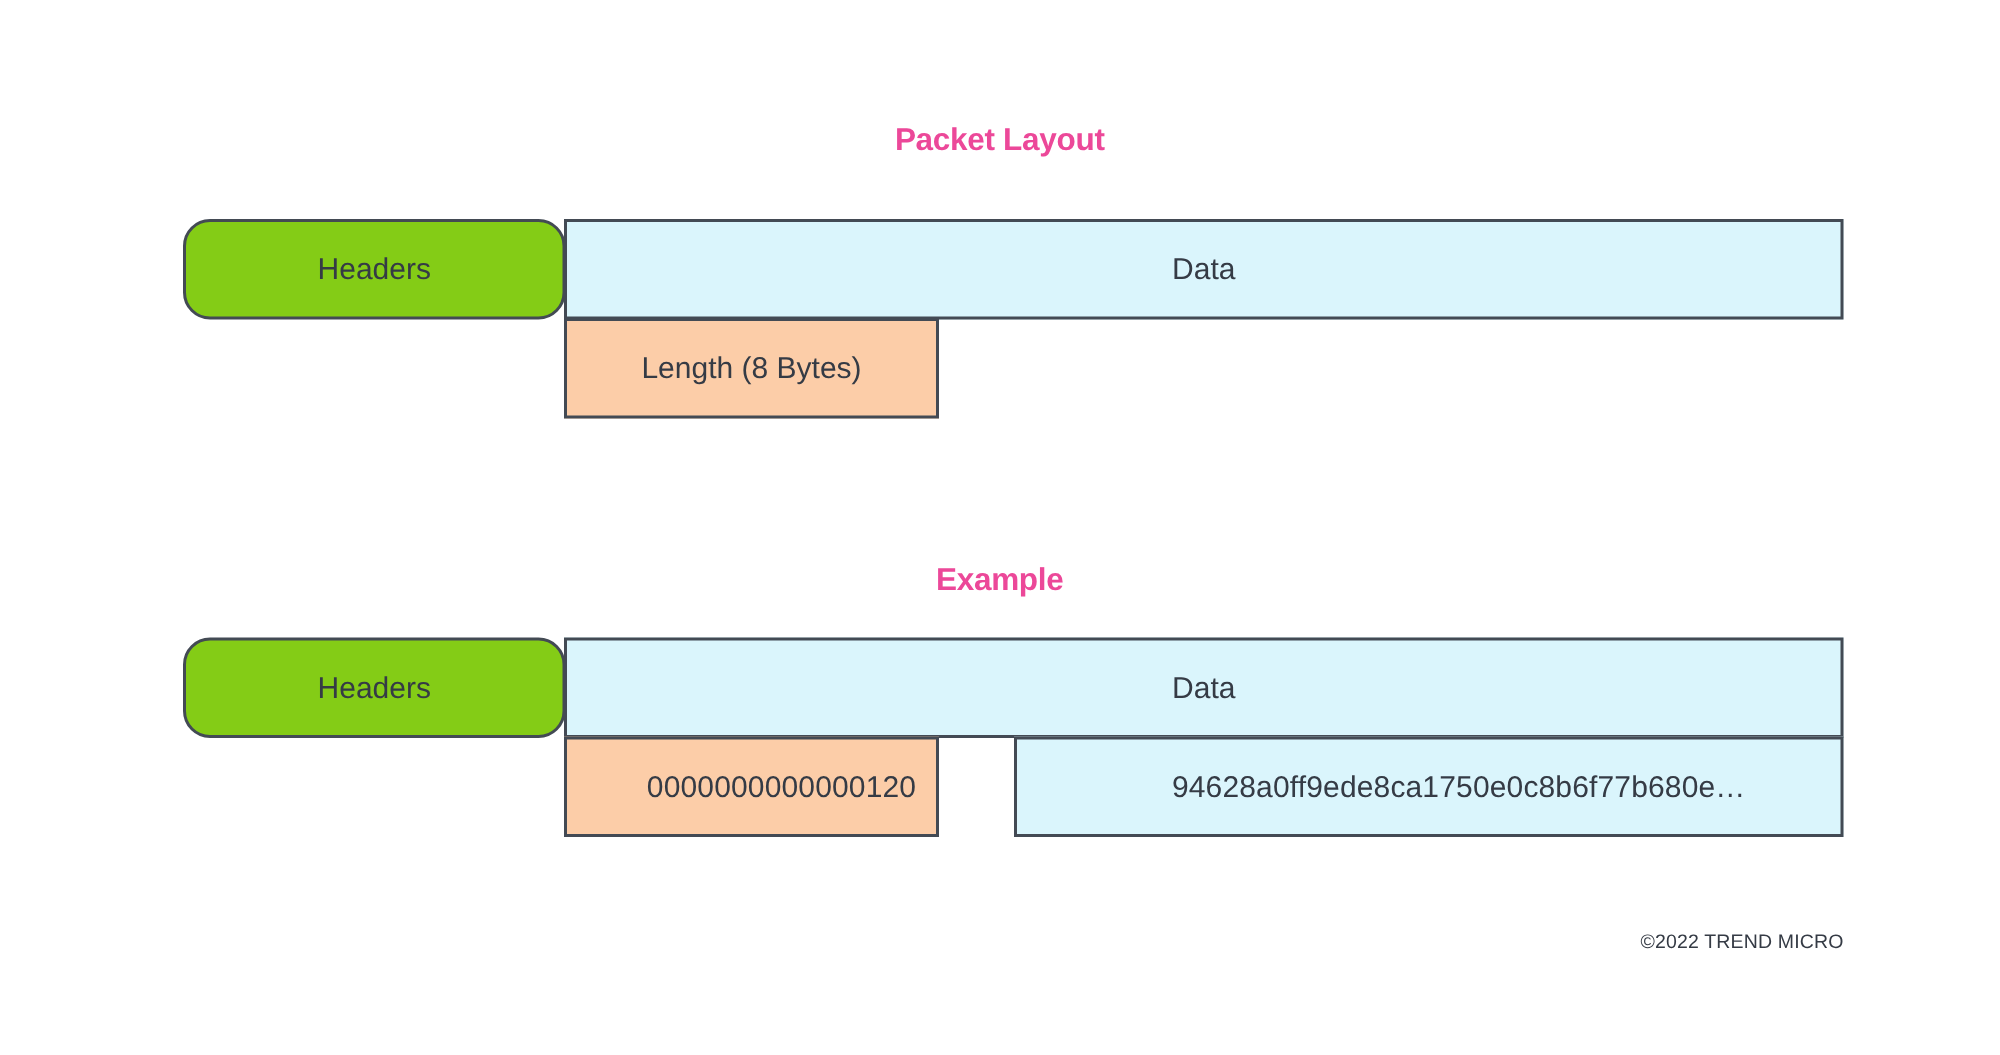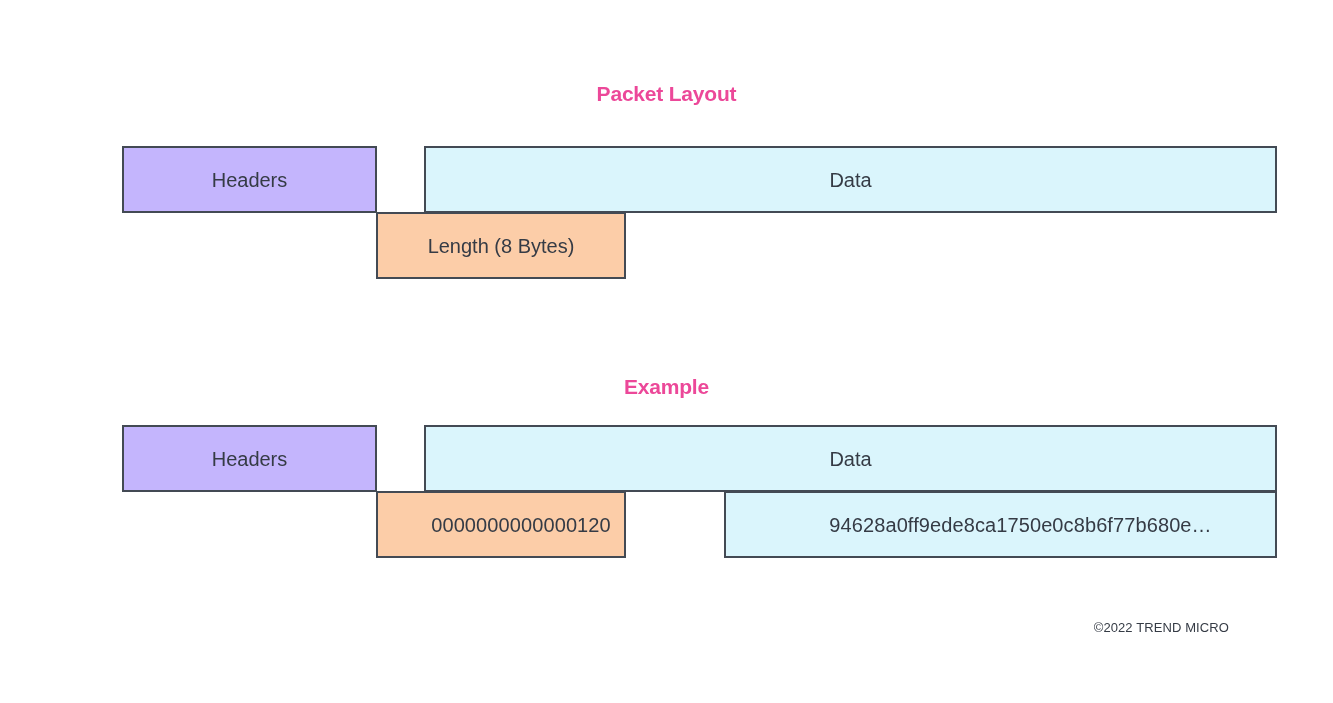--- a/index.html
+++ b/index.html
@@ -62,23 +62,23 @@
     align-items: center;
     justify-content: center;
     font-size: 20px;
     line-height: 1;
     color: #353B45;
     white-space: nowrap;
     overflow: hidden;
   }
 
   
-  .fill-pink   { background: #c4b5fd; }
+  .fill-pink   { background: #84cc16; border-radius: 18px; }
   .fill-orange { background: #FCCDA8; }
-  .fill-blue   { background: #DAF5FC; margin-left: 48px; }
+  .fill-blue   { background: #DAF5FC; }
 
   
   .span-headers   { left: 0px;   width: 255px; }
   .span-data      { left: 254px; width: 853px; }
   .span-length    { left: 254px; width: 250px; }
   .span-encrypted { left: 554px; width: 553px; }
 
   
   .hex { letter-spacing: 0.1px; padding-left: 40px; }
 

